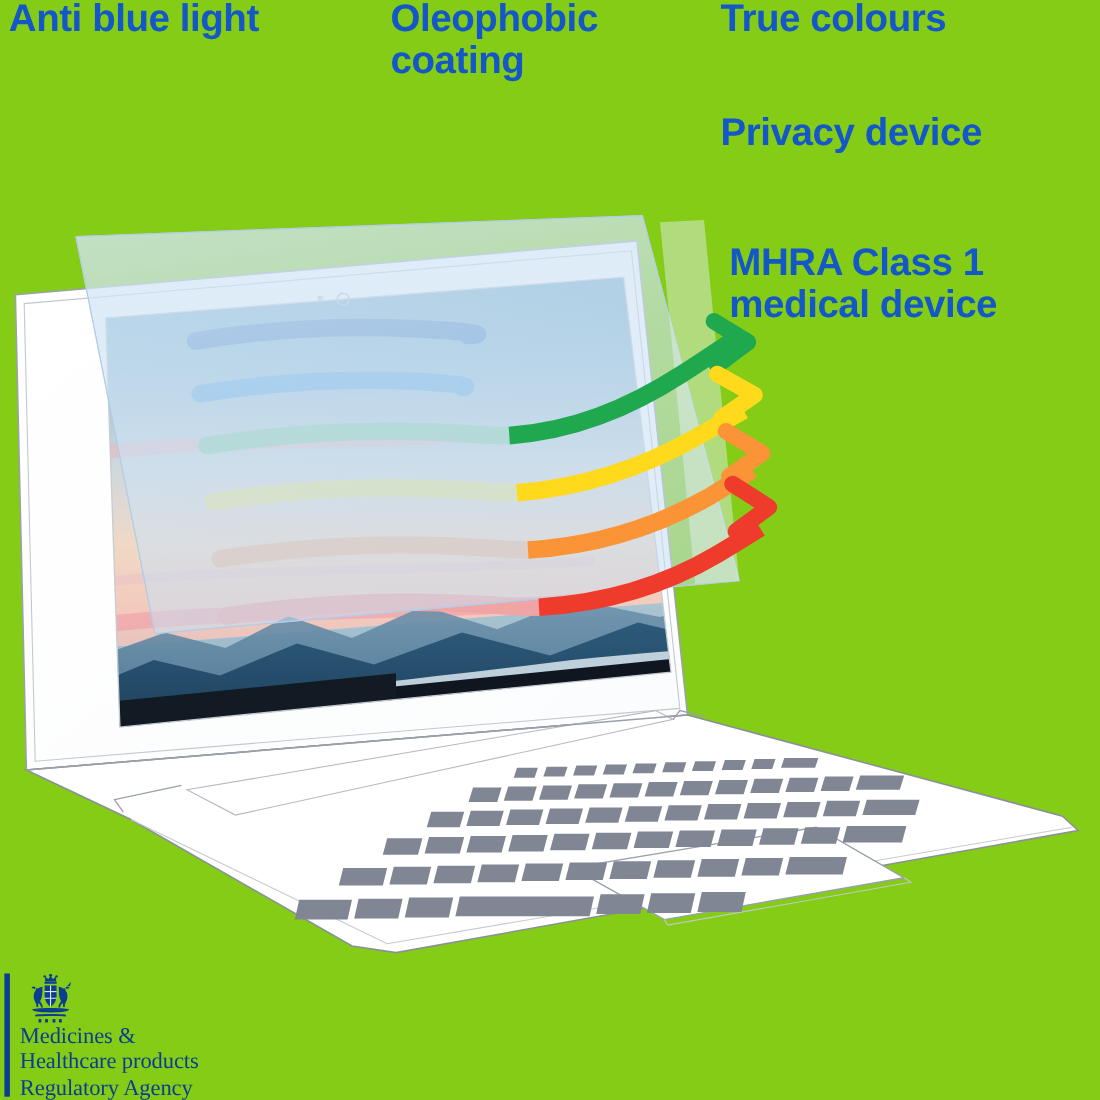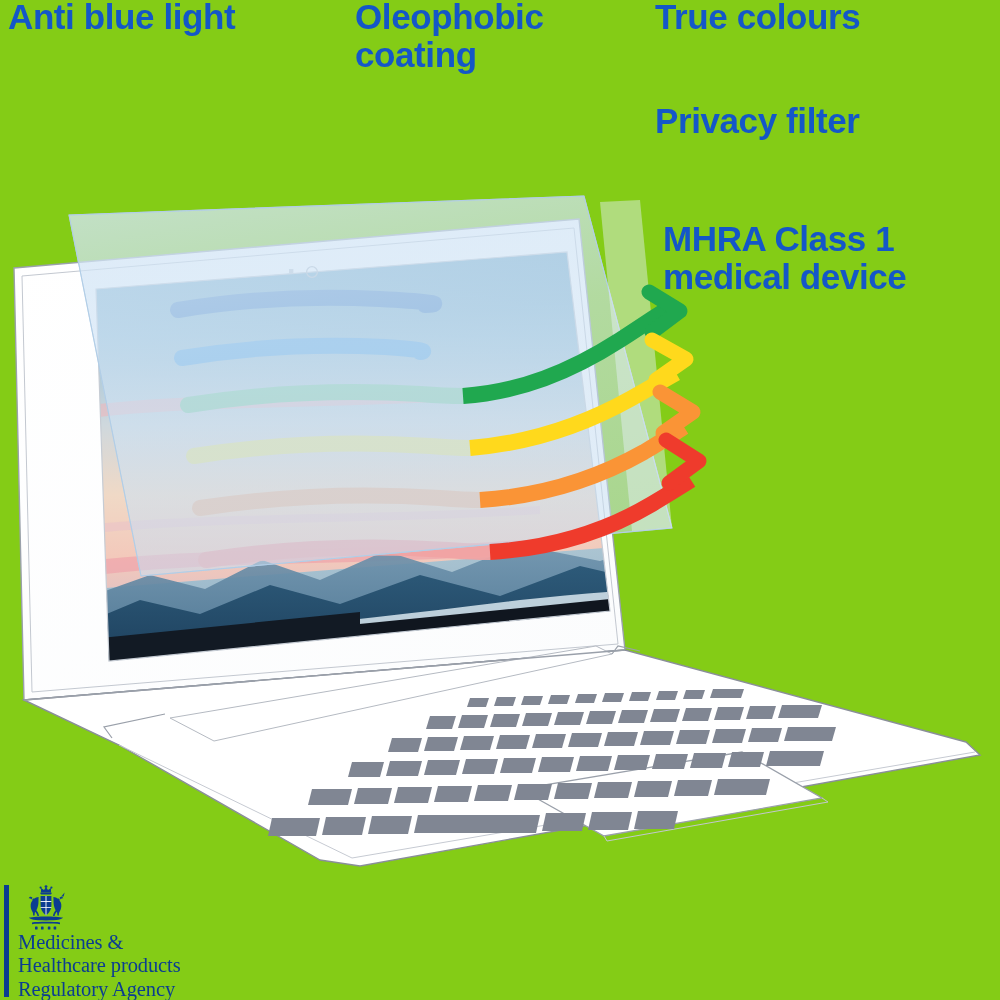--- a/index.html
+++ b/index.html
@@ -279,21 +279,21 @@
   </svg>
   </div>
 
   <div class="callout" id="callout-anti-blue-light">Anti blue light</div>
 
   <div class="callout" id="callout-oleophobic">Oleophobic
 coating</div>
 
   <div class="callout" id="callout-true-colours">True colours</div>
 
-  <div class="callout" id="callout-privacy-filter">Privacy filter</div>
+  <div class="callout" id="callout-privacy-filter">Privacy device</div>
 
   <div class="callout" id="callout-mhra-class1">MHRA Class 1
 medical device</div>
 
   <div id="mhra-logo">
     <div class="bar"></div>
 
     <div class="crest">
       <svg viewBox="0 0 52 46" xmlns="http://www.w3.org/2000/svg" fill="#0b3d91">
 

